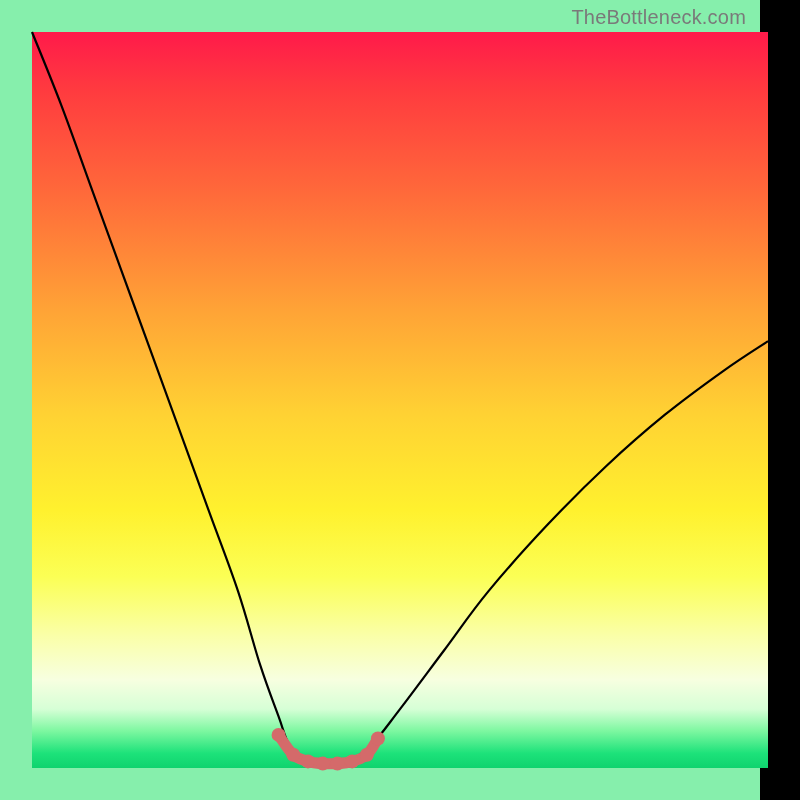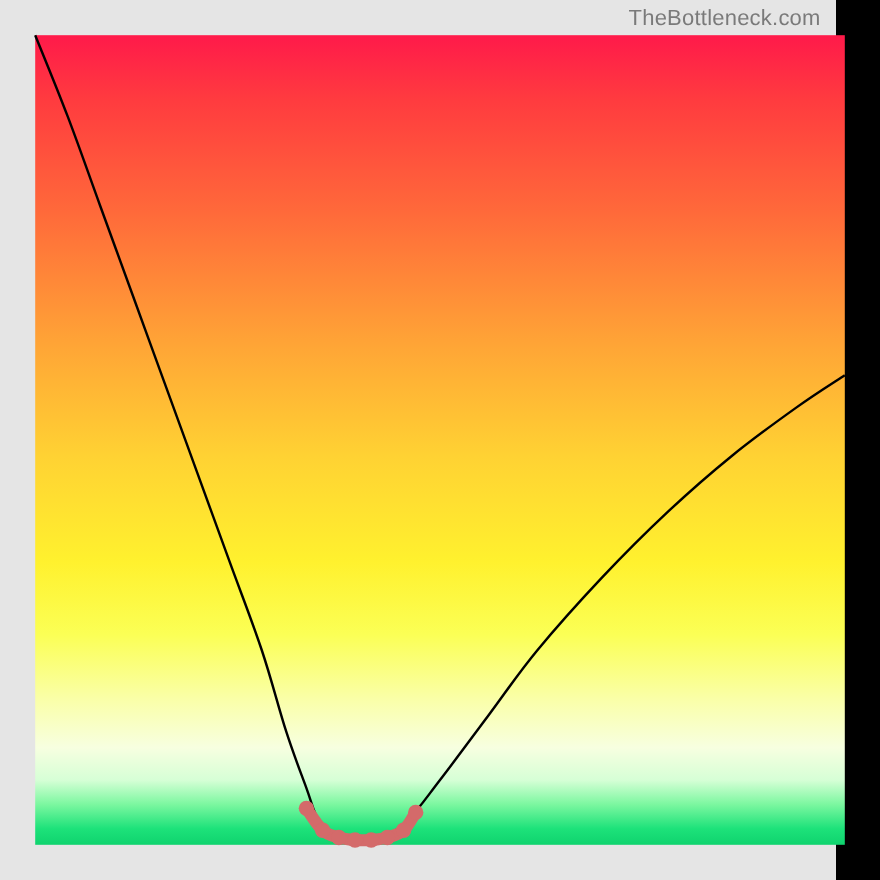--- a/index.html
+++ b/index.html
@@ -10,21 +10,21 @@
     background: #000;
     overflow: hidden;
     font-family: Arial, Helvetica, sans-serif;
   }
   .frame {
     position: absolute;
     top: 0;
     left: 0;
     width: 760px;
     height: 800px;
-    background: #e5e5e5;
+    background: #86efac;
   }
   .plot-area {
     position: absolute;
     top: 32px;
     left: 32px;
     width: 736px;
     height: 736px;
     background: linear-gradient(to bottom,
       #ff1a4a 0%,
       #ff3b3f 8%,

